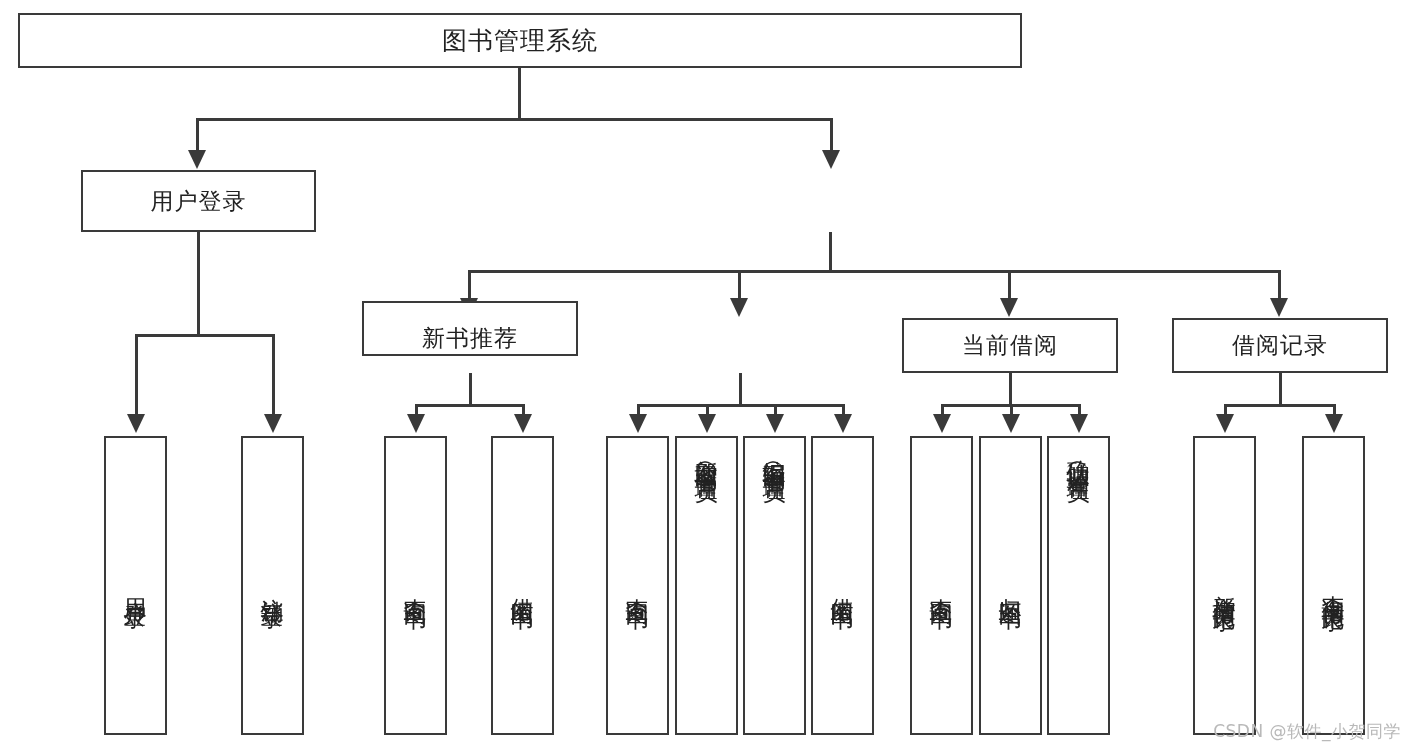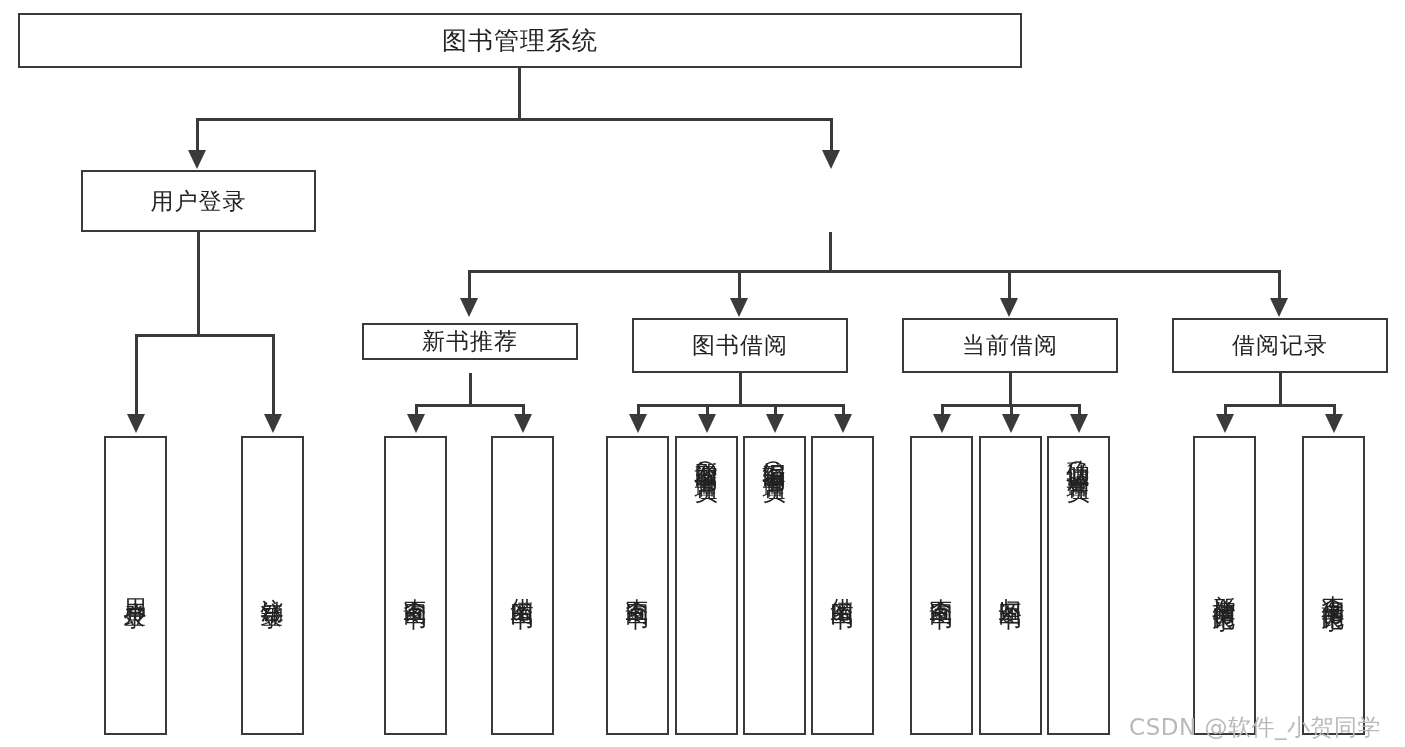--- a/index.html
+++ b/index.html
@@ -69,23 +69,23 @@
     width: 0;
     height: 0;
     border-left: 9px solid transparent;
     border-right: 9px solid transparent;
     border-top: 19px solid #3a3a3a;
   }
 
   
   #watermark {
     position: absolute;
-    right: 24px;
+    right: 4px;
     bottom: 4px;
-    font-size: 23px;
+    font-size: 17px;
     color: #b9b9b9;
     white-space: nowrap;
     letter-spacing: 0.5px;
   }
 </style>
 </head>
 <body>
 
 <div id="canvas">
 
@@ -119,25 +119,22 @@
   <div class="hline" style="left:468px; top:270px; width:810px;"></div>
   <div class="vline" style="left:468px; top:270px; height:32px;"></div>
   <div class="arrow" style="left:460px; top:298px;"></div>
   <div class="vline" style="left:738px; top:270px; height:32px;"></div>
   <div class="arrow" style="left:730px; top:298px;"></div>
   <div class="vline" style="left:1008px; top:270px; height:32px;"></div>
   <div class="arrow" style="left:1000px; top:298px;"></div>
   <div class="vline" style="left:1278px; top:270px; height:32px;"></div>
   <div class="arrow" style="left:1270px; top:298px;"></div>
 
-  <div class="node mid" style="left:362px; top:323px; width:216px; height:37px;">
+  <div class="node mid" style="left:362px; top:301px; width:216px; height:55px;align-items:flex-end;">
     <span class="label">新书推荐</span>
-  </div>
-  <div class="node mid" style="left:632px; top:318px; width:216px; height:55px;">
-    <span class="label">图书借阅</span>
   </div>
   <div class="node mid" style="left:1172px; top:318px; width:216px; height:55px;">
     <span class="label">借阅记录</span>
   </div>
   <div class="node mid" style="left:902px; top:318px; width:216px; height:55px;">
     <span class="label">当前借阅</span>
   </div>
 
   <div class="vline" style="left:469px; top:373px; height:33px;"></div>
   <div class="hline" style="left:415px; top:404px; width:110px;"></div>

